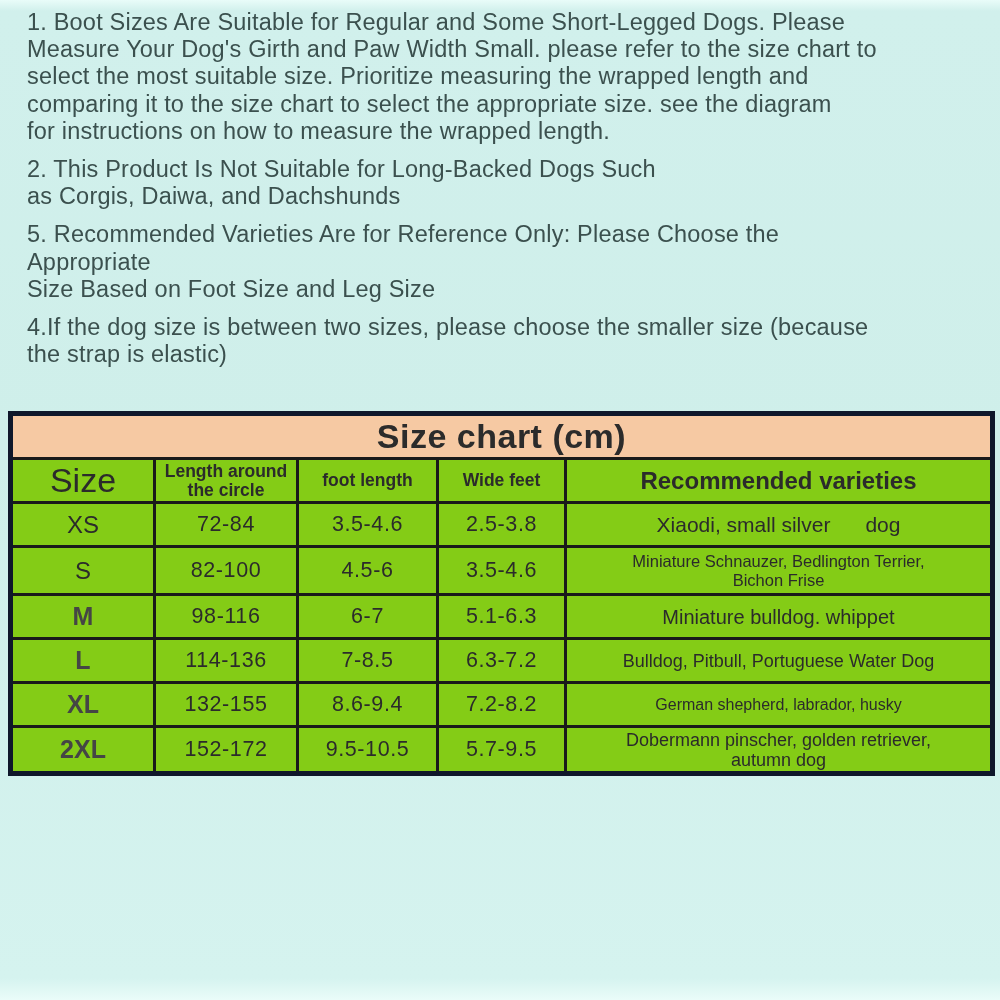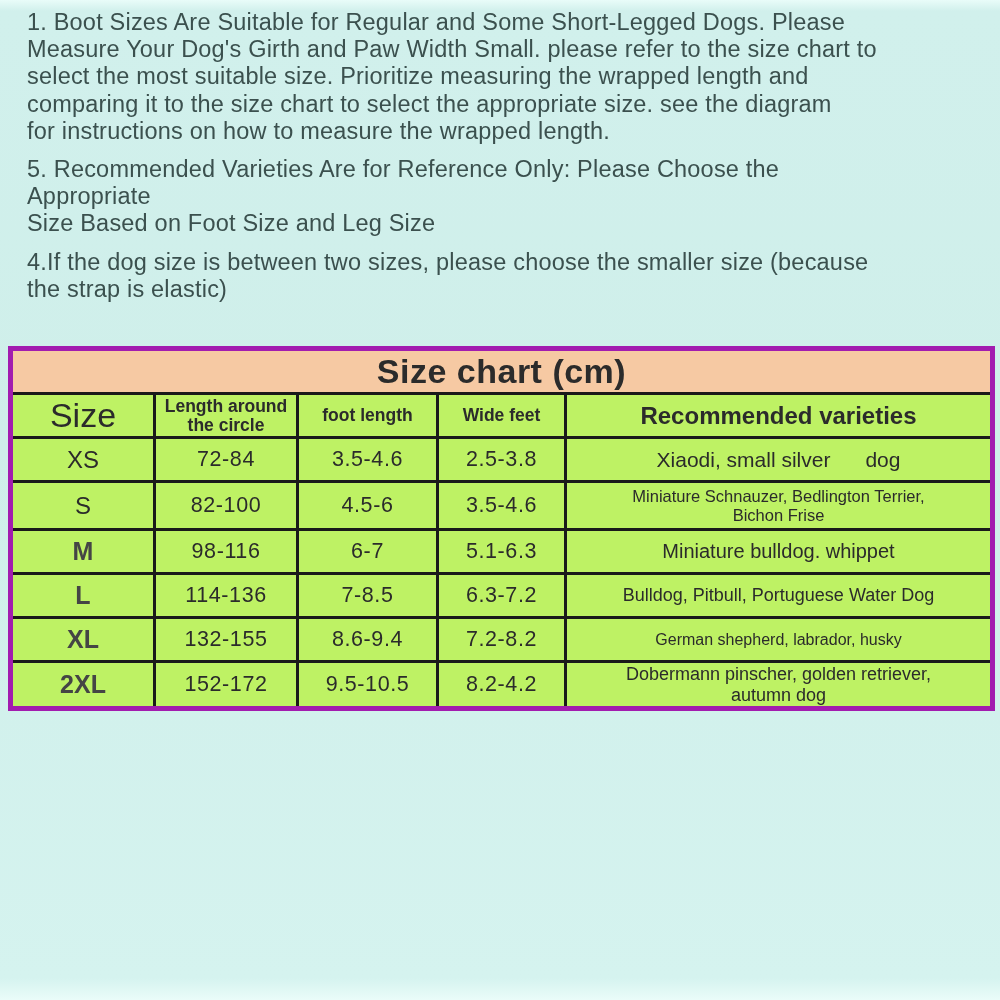--- a/index.html
+++ b/index.html
@@ -24,22 +24,22 @@
     letter-spacing: 0.2px;
     white-space: pre-line;
   }
 
   
   table.size-chart {
     border-collapse: collapse;
     table-layout: fixed;
     margin: 43px 0 0 8px;
     width: 987px;
-    background: #bef264;
-    border: 5px solid #a21caf;
+    background: #84cc16;
+    border: 5px solid #0f172a;
   }
   .size-chart th, .size-chart td {
     border: 3px solid #1a1a1a;
     text-align: center;
     vertical-align: middle;
     padding: 1px 4px;
     color: #2b2b2b;
   }
   .title-cell {
     background: #f6c9a3;
@@ -75,20 +75,22 @@
 <body>
 
 <div class="page">
 
   <section class="notes">
     <p class="note">1. Boot Sizes Are Suitable for Regular and Some Short-Legged Dogs. Please
 Measure Your Dog's Girth and Paw Width Small. please refer to the size chart to
 select the most suitable size. Prioritize measuring the wrapped length and
 comparing it to the size chart to select the appropriate size. see the diagram
 for instructions on how to measure the wrapped length.</p>
+    <p class="note">2. This Product Is Not Suitable for Long-Backed Dogs Such
+as Corgis, Daiwa, and Dachshunds</p>
     <p class="note">5. Recommended Varieties Are for Reference Only: Please Choose the Appropriate
 Size Based on Foot Size and Leg Size</p>
     <p class="note">4.If the dog size is between two sizes, please choose the smaller size (because
 the strap is elastic)</p>
   </section>
 
   <table class="size-chart">
     <colgroup>
       <col style="width:144px">
       <col style="width:143px">
@@ -143,20 +145,20 @@
         <td class="c-size">XL</td>
         <td class="c-num">132-155</td>
         <td class="c-num">8.6-9.4</td>
         <td class="c-num">7.2-8.2</td>
         <td class="c-var v4">German shepherd, labrador, husky</td>
       </tr>
       <tr class="row-2xl">
         <td class="c-size">2XL</td>
         <td class="c-num">152-172</td>
         <td class="c-num">9.5-10.5</td>
-        <td class="c-num">8.2-4.2</td>
+        <td class="c-num">5.7-9.5</td>
         <td class="c-var v5">Dobermann pinscher, golden retriever,
 autumn dog</td>
       </tr>
     </tbody>
   </table>
 
 </div>
 
 </body></html>

